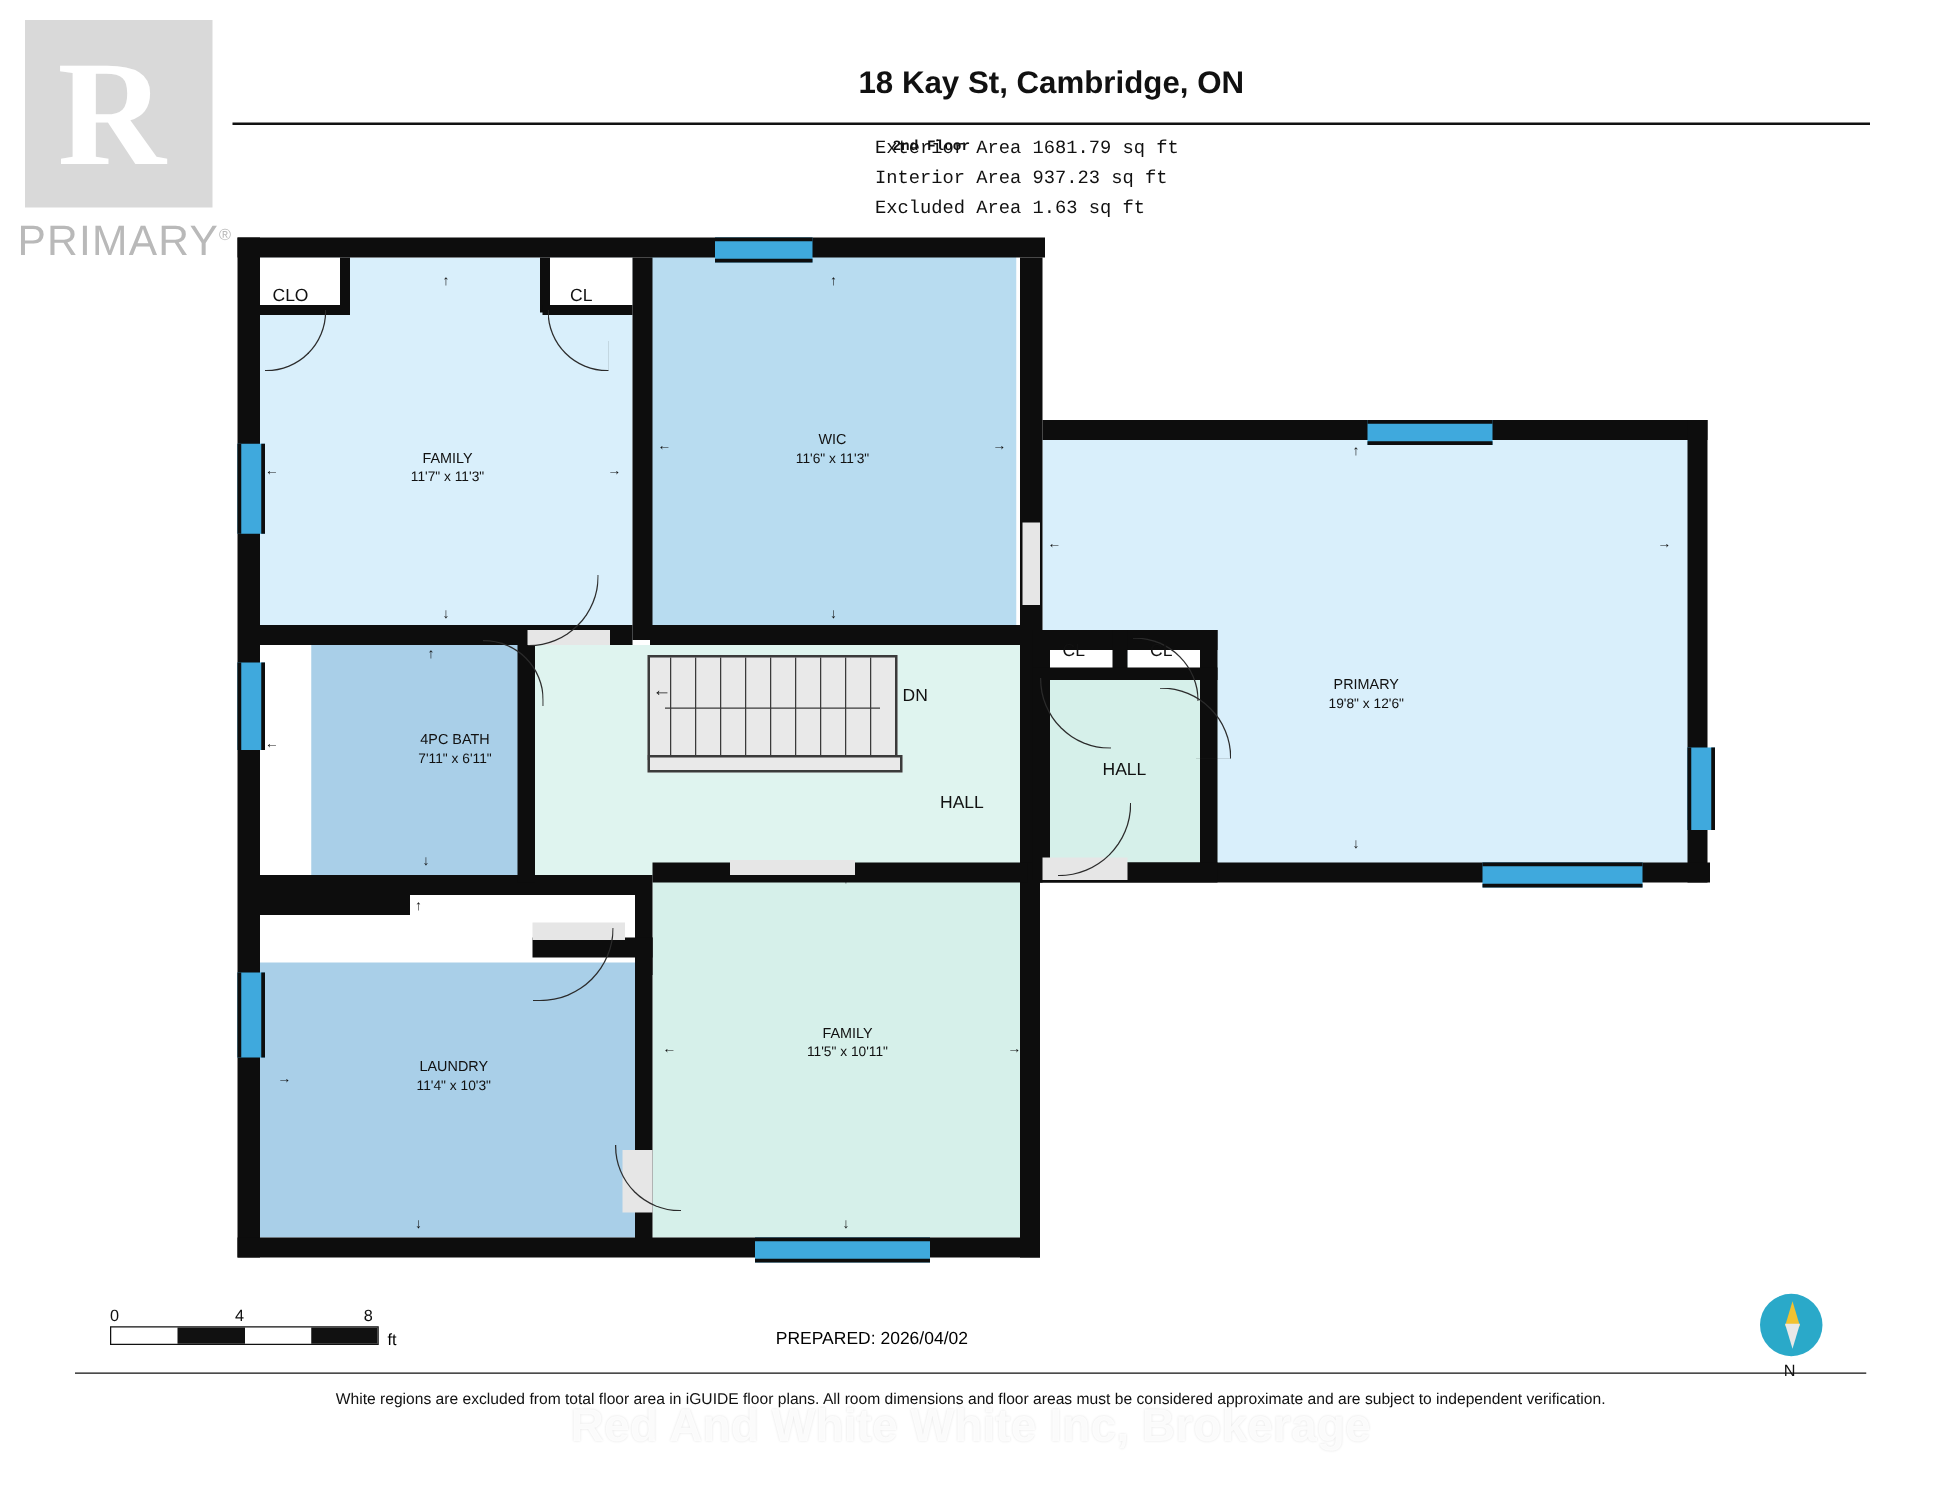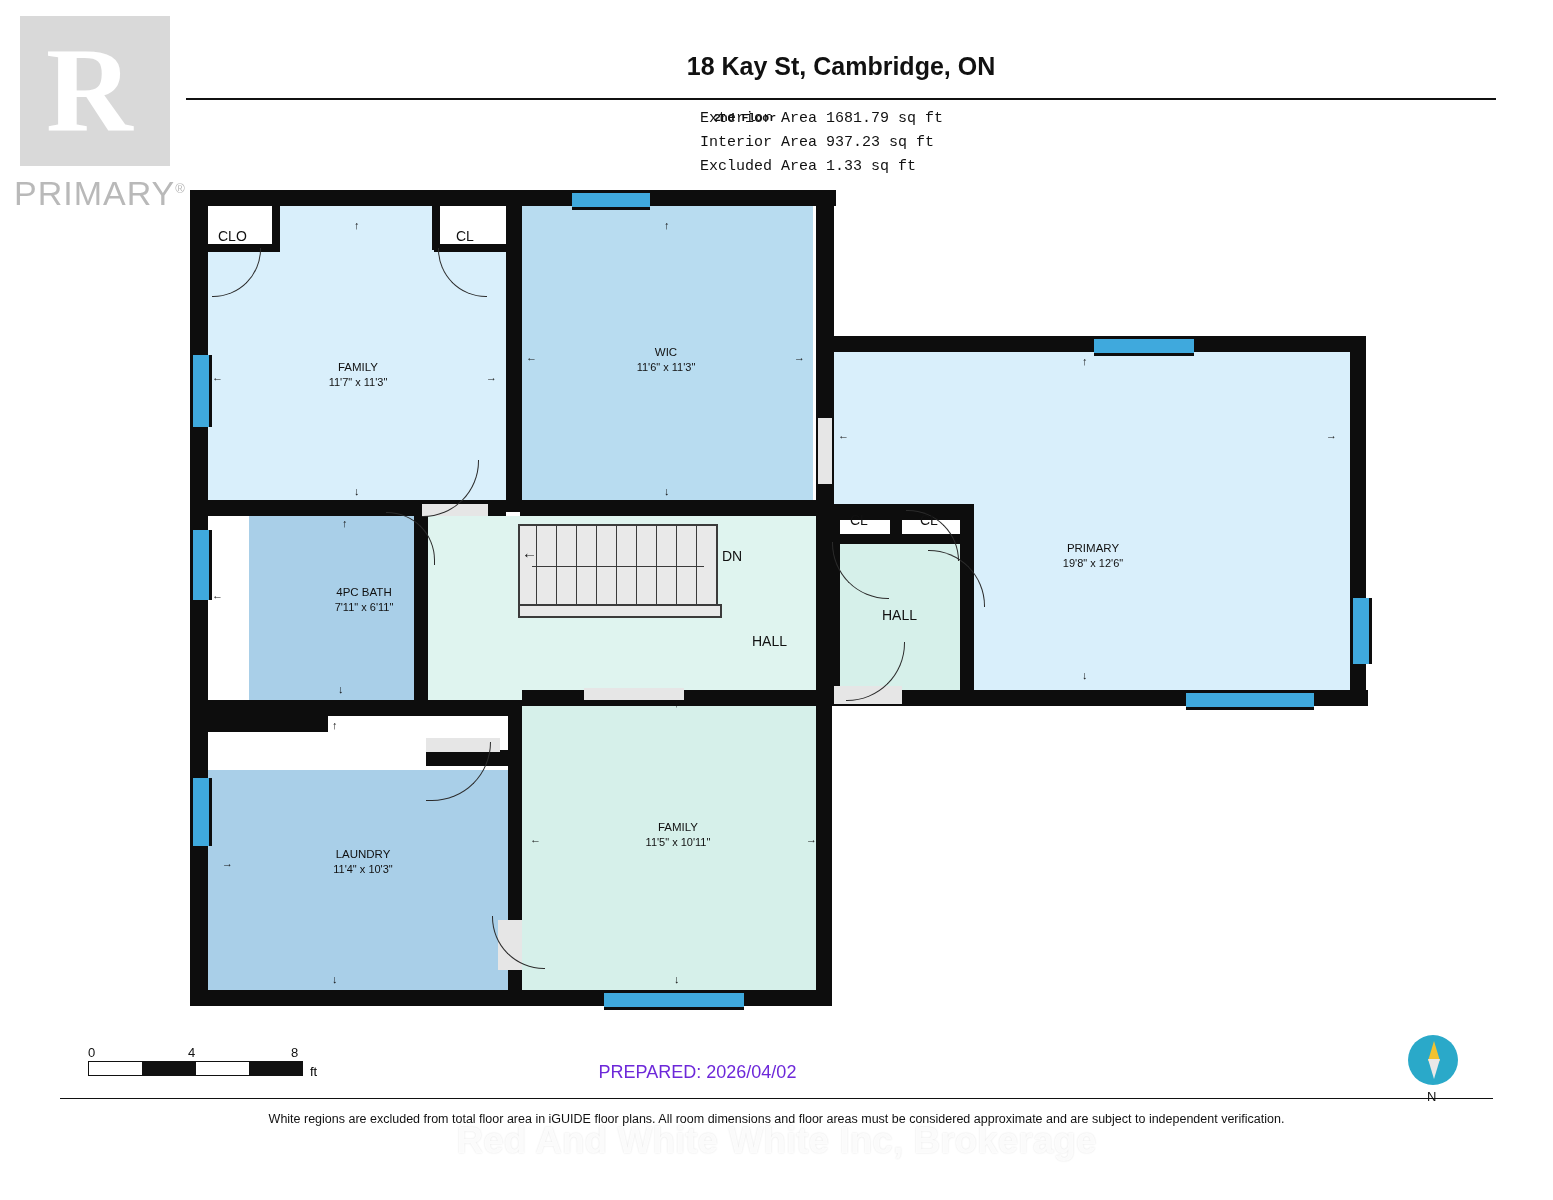--- a/index.html
+++ b/index.html
@@ -62,21 +62,21 @@
   .stairs .rail{position:absolute;left:6%;right:6%;top:50%;height:1px;background:#3b3b3b;}
 
   
   .scale{position:absolute;left:88px;top:1045px;width:215px;}
   .scale .ticks{position:relative;height:16px;}
   .scale .ticks span{position:absolute;font-size:13px;color:#111;}
   .scale .bar{position:relative;height:13px;border:1px solid #111;display:flex;}
   .scale .bar div{flex:1;}
   .scale .bar .on{background:#111;}
   .scale .unit{position:absolute;left:222px;top:19px;font-size:13px;}
-  .prepared{position:absolute;left:0;top:1062px;width:1395px;text-align:center;font-size:18px;color:#6d28d9;}
+  .prepared{position:absolute;left:0;top:1062px;width:1395px;text-align:center;font-size:14px;color:#000000;}
   .disclaimer{
     position:absolute;left:0;top:1112px;width:1553px;text-align:center;
     font-size:12.5px;color:#111;
   }
   .hr-foot{position:absolute;left:60px;top:1098px;width:1433px;height:1px;background:#111;}
   .watermark{
     position:absolute;left:0;top:1120px;width:1553px;text-align:center;
     font-size:37px;font-weight:700;color:rgba(255,255,255,.85);
     text-shadow:0 0 2px rgba(0,0,0,.12);
   }
@@ -114,21 +114,21 @@
   <div class="row">
     <div class="lbl">2nd Floor</div>
     <div class="val">Exterior Area 1681.79 sq ft</div>
   </div>
   <div class="row">
     <div class="lbl"></div>
     <div class="val">Interior Area 937.23 sq ft</div>
   </div>
   <div class="row">
     <div class="lbl"></div>
-    <div class="val">Excluded Area 1.33 sq ft</div>
+    <div class="val">Excluded Area 1.63 sq ft</div>
   </div>
 </div>
 
 <div class="plan">
 
   <div class="room r-lightblue" style="left:22px;top:16px;width:298px;height:306px;"></div>
   <div class="room r-white" style="left:22px;top:16px;width:70px;height:42px;"></div>
   <div class="room r-white" style="left:248px;top:16px;width:72px;height:42px;"></div>
 
   <div class="room r-blue" style="left:334px;top:8px;width:293px;height:314px;"></div>

